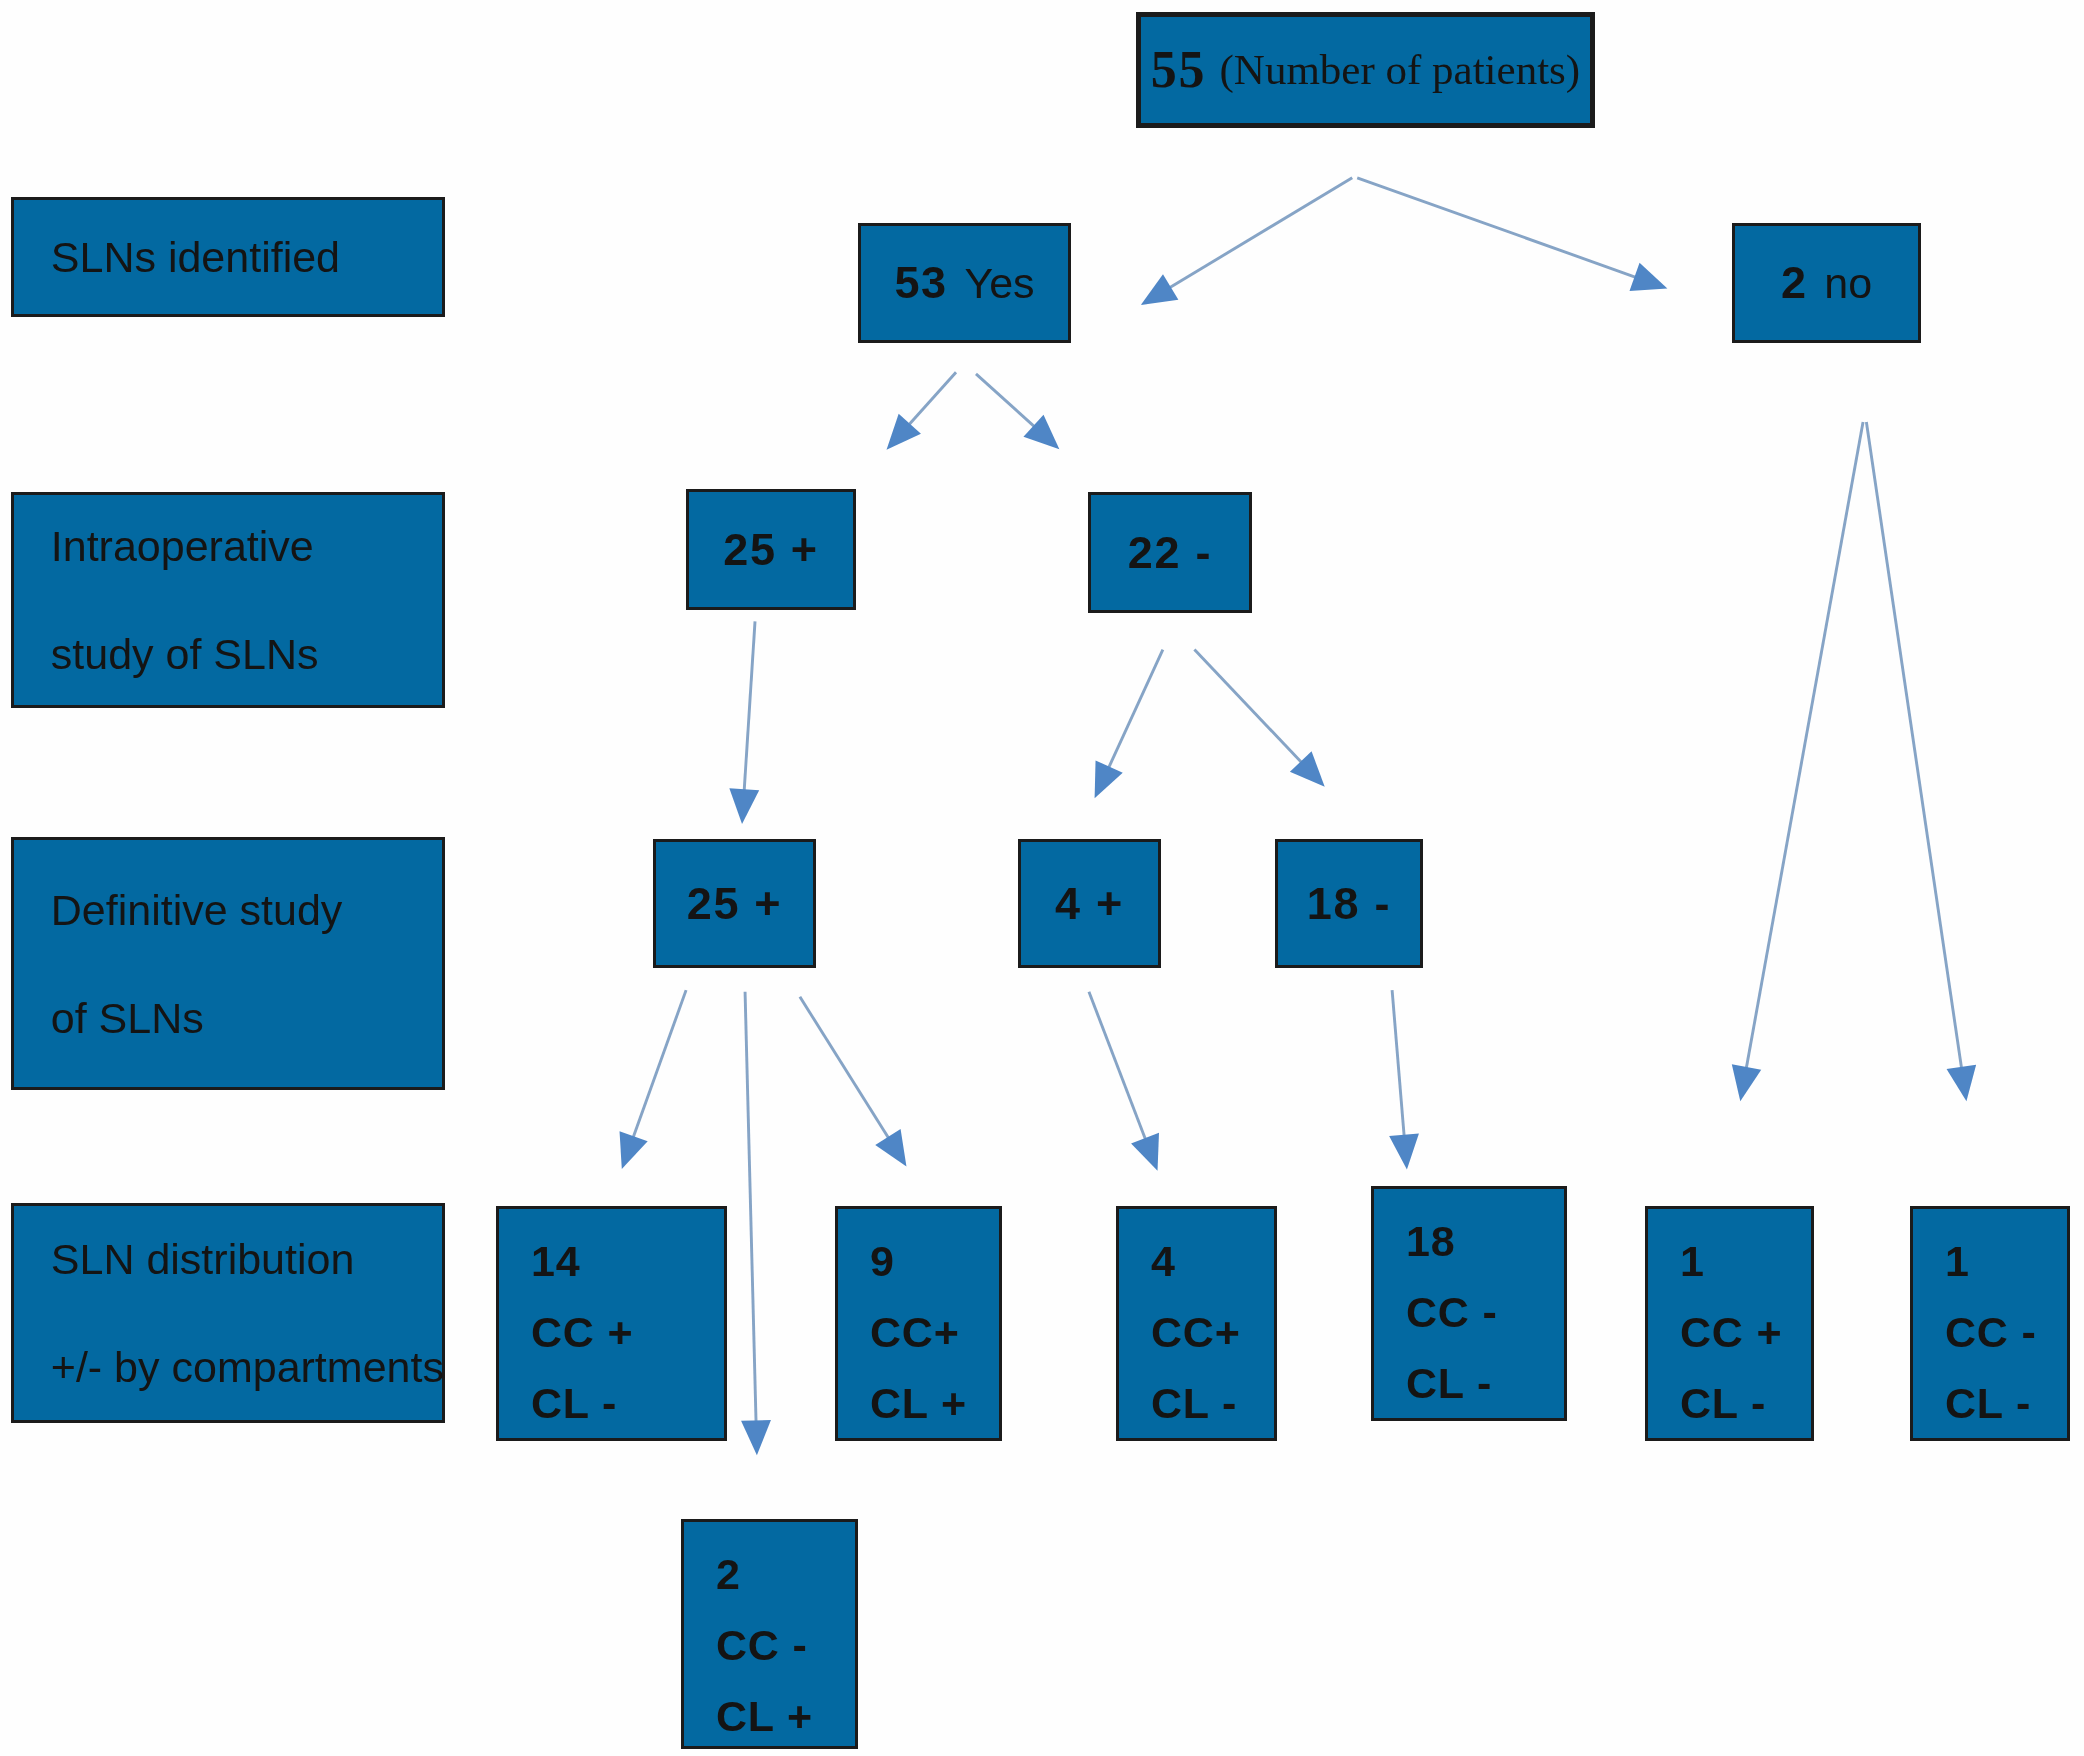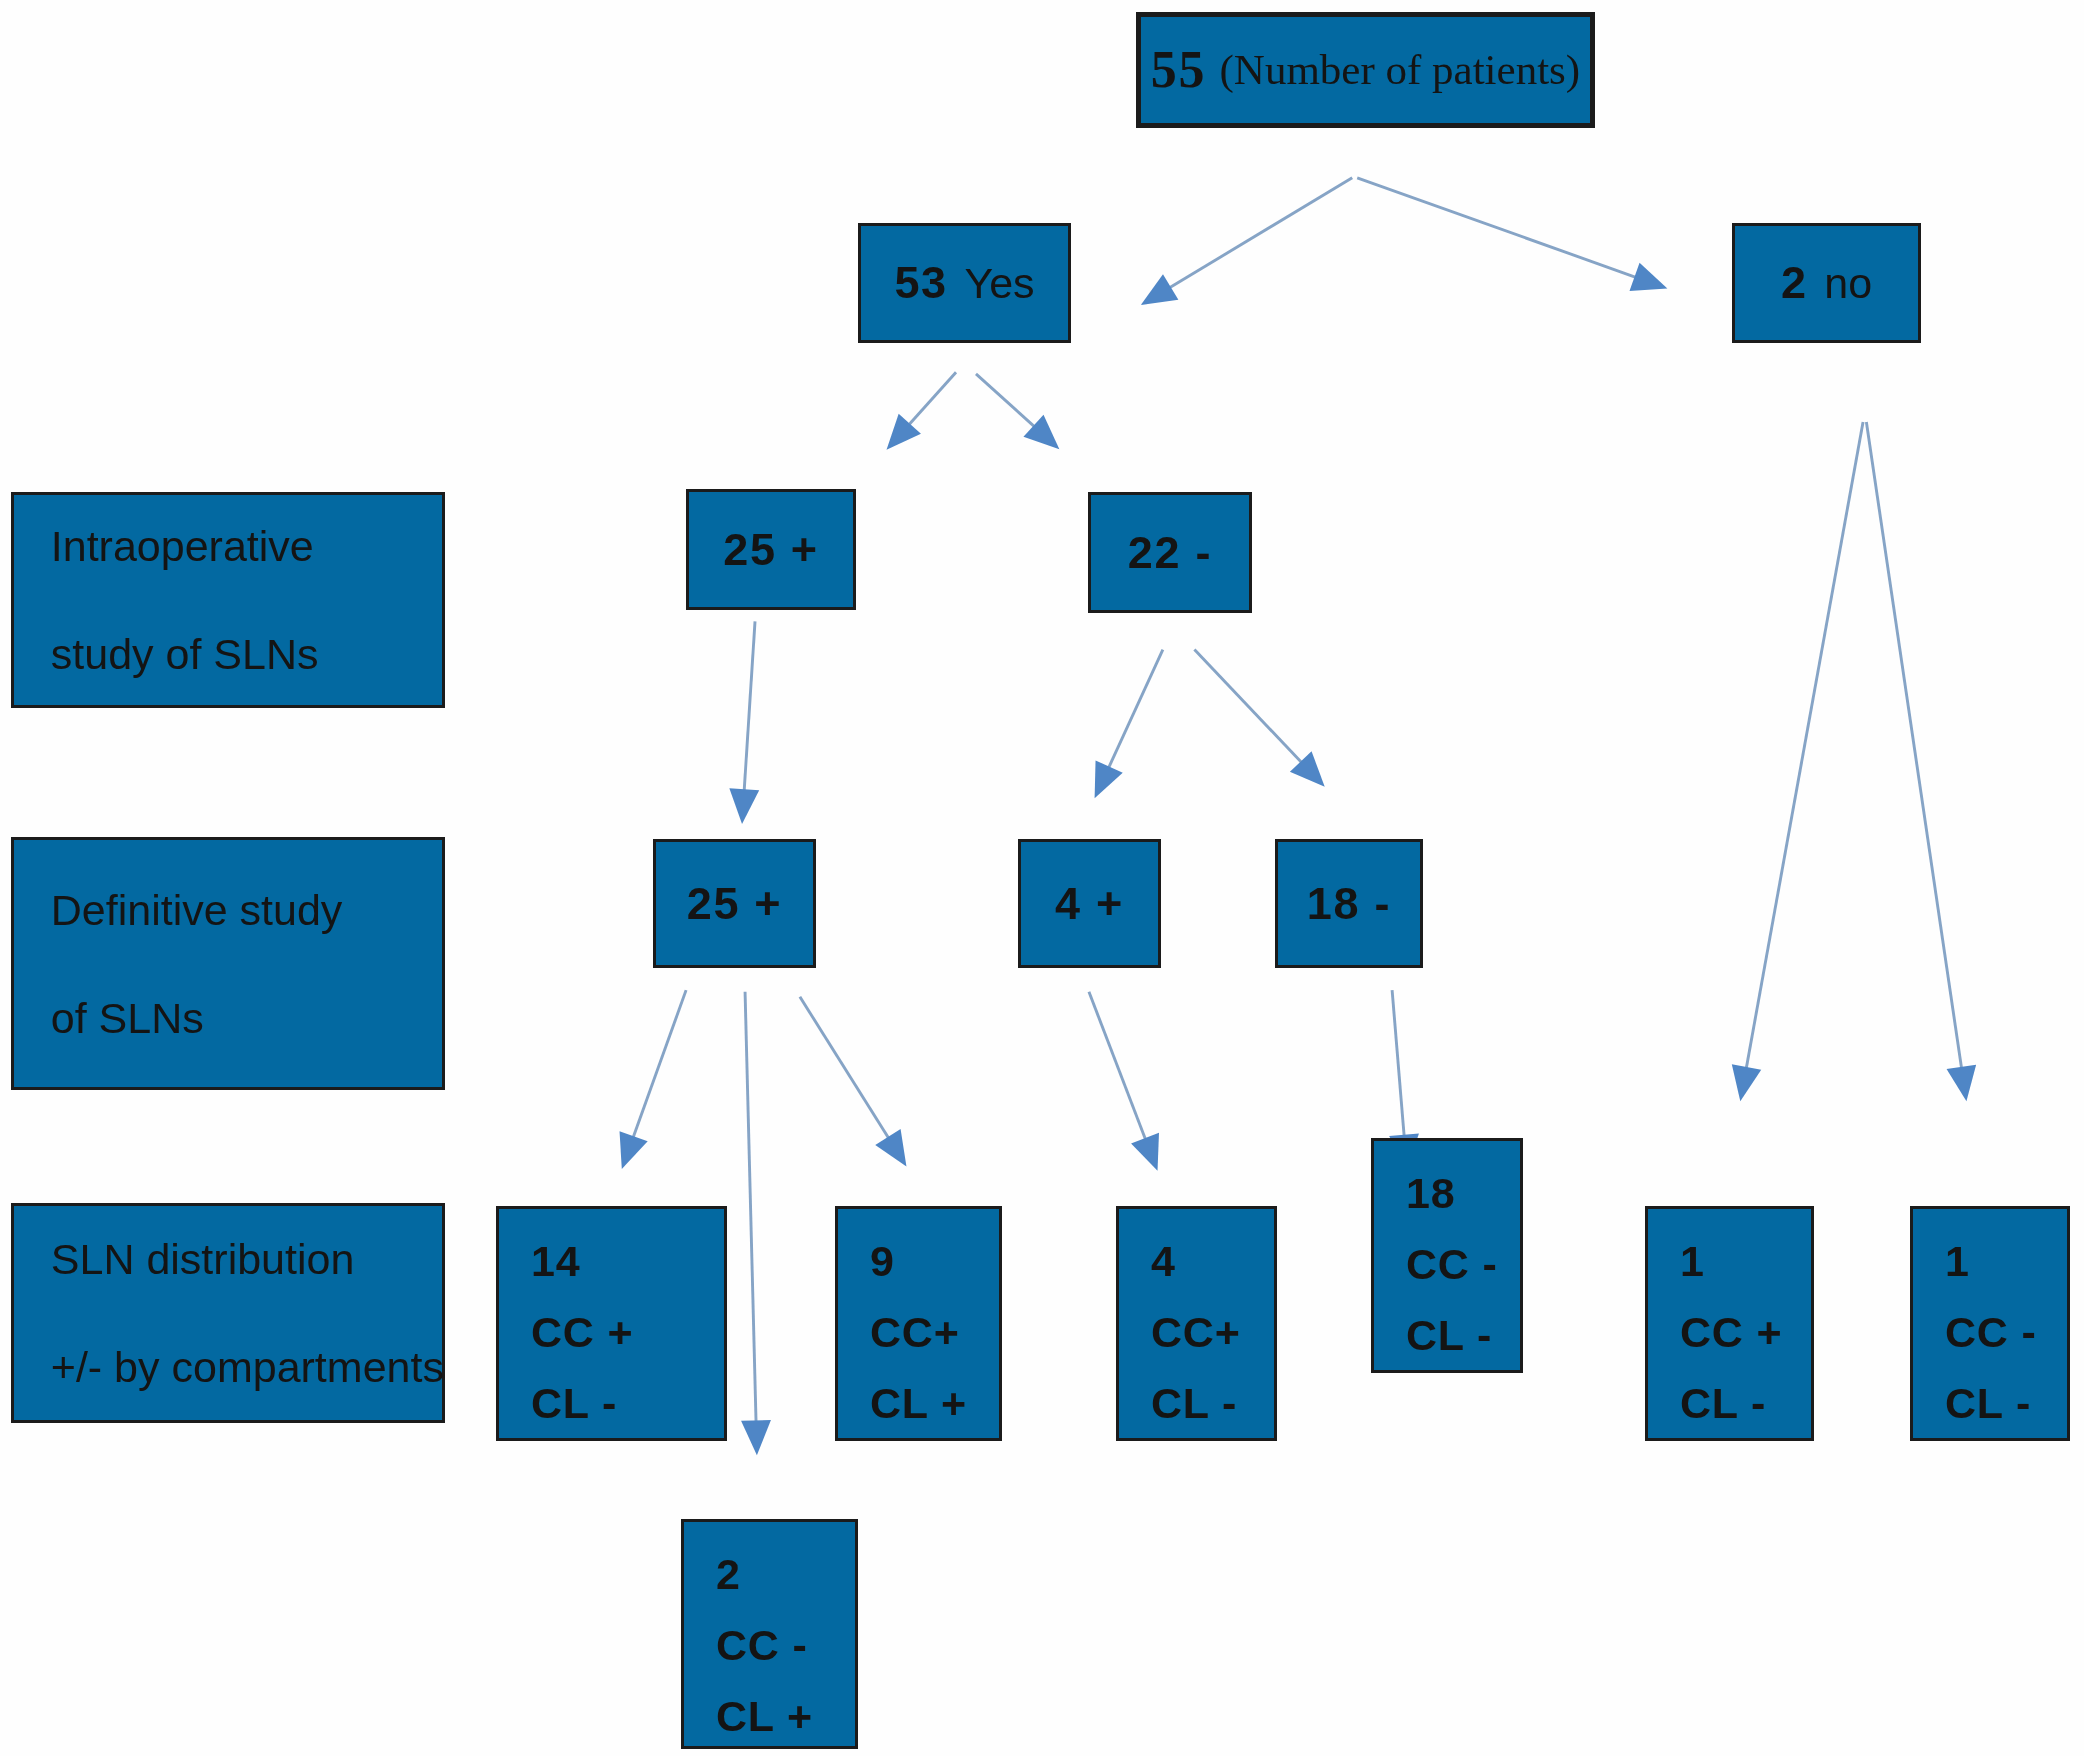--- a/index.html
+++ b/index.html
@@ -75,20 +75,23 @@
     <line x1="1676" y1="1192" x2="1693" y2="1398" marker-end="url(#ah)"></line>
     <line x1="2243" y1="508" x2="2097" y2="1316" marker-end="url(#ah)"></line>
     <line x1="2247" y1="508" x2="2366" y2="1316" marker-end="url(#ah)"></line>
   </svg>
 
   <div class="node center titlebox" style="left:1136px;top:11.6px;width:459px;height:116px">
     <span class="num55">55</span>
     <span class="tserif">(Number of patients)</span>
   </div>
 
+  <div class="node labelbox single" style="left:10.8px;top:197px;width:434px;height:120px">
+    <span class="ln">SLNs identified</span>
+  </div>
   <div class="node labelbox" style="left:10.8px;top:492px;width:434px;height:216px">
     <span class="ln">Intraoperative</span>
     <span class="ln">study of SLNs</span>
   </div>
   <div class="node labelbox" style="left:10.8px;top:837px;width:434px;height:253px">
     <span class="ln">Definitive study</span>
     <span class="ln">of SLNs</span>
   </div>
   <div class="node labelbox" style="left:10.8px;top:1203px;width:434px;height:220px">
     <span class="ln">SLN distribution</span>
@@ -129,21 +132,21 @@
   <div class="node comp" style="left:835px;top:1206px;width:167px;height:235px">
     <span class="ln">9</span>
     <span class="ln">CC+</span>
     <span class="ln">CL +</span>
   </div>
   <div class="node comp" style="left:1116px;top:1206px;width:161px;height:235px">
     <span class="ln">4</span>
     <span class="ln">CC+</span>
     <span class="ln">CL -</span>
   </div>
-  <div class="node comp" style="left:1371px;top:1138px;width:152px;height:235px">
+  <div class="node comp" style="left:1371px;top:1186px;width:196px;height:235px">
     <span class="ln">18</span>
     <span class="ln">CC -</span>
     <span class="ln">CL -</span>
   </div>
   <div class="node comp" style="left:1645px;top:1206px;width:169px;height:235px">
     <span class="ln">1</span>
     <span class="ln">CC +</span>
     <span class="ln">CL -</span>
   </div>
   <div class="node comp" style="left:1910px;top:1206px;width:160px;height:235px">

